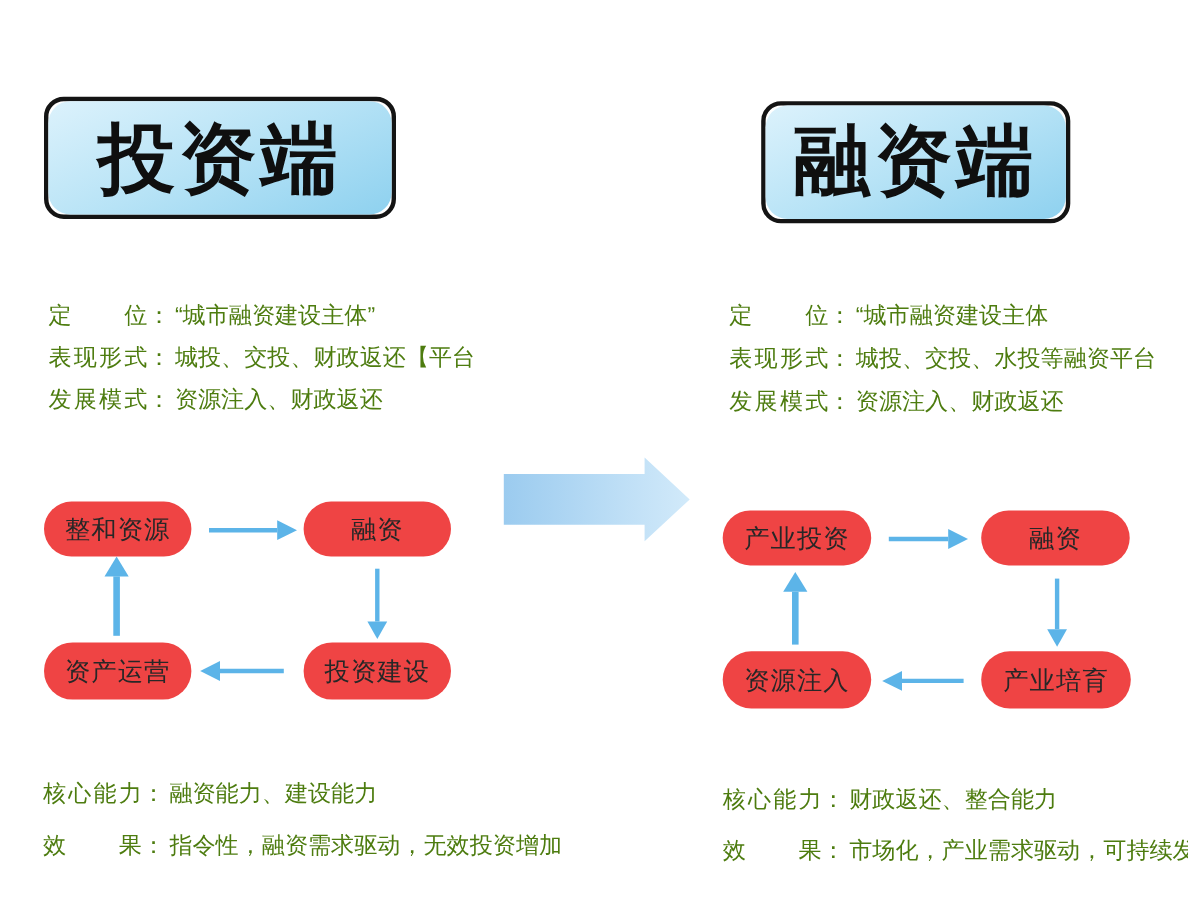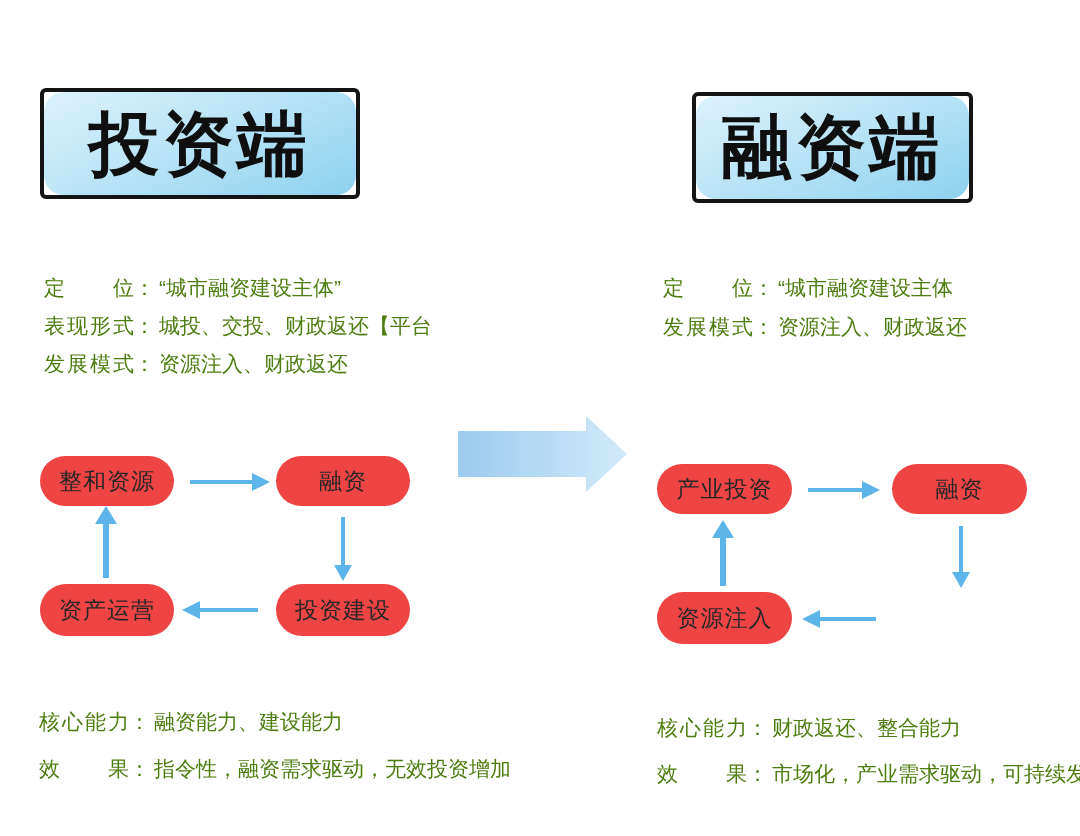--- a/index.html
+++ b/index.html
@@ -15,21 +15,21 @@
 
   
   svg.overlay { position: absolute; left: 0; top: 0; width: 1080px; height: 836px; }
 
   
   .title-box {
     position: absolute;
     box-sizing: border-box;
     background: #ffffff;
     border: 4px solid #141414;
-    border-radius: 6px;
+    border-radius: 18px;
     padding: 0;
   }
   .title-box .title-inner {
     width: 100%; height: 100%;
     border-radius: 20px;
     background: linear-gradient(155deg, #dcf2fc 0%, #b7e3f6 50%, #8ed1ef 100%);
     display: flex; align-items: center; justify-content: center;
   }
   .title-text {
     font-size: 70px;
@@ -155,31 +155,35 @@
     <div class="line">
       <span class="lbl">发展模式</span><span class="sep">：</span><span class="txt">资源注入、财政返还</span>
     </div>
   </div>
 
   <div class="textblock info-right">
     <div class="line">
       <span class="lbl">定位</span><span class="sep">：</span><span class="txt">“城市融资建设主体</span>
     </div>
     <div class="line">
+      <span class="lbl">表现形式</span><span class="sep">：</span><span class="txt">城投、交投、水投等融资平台</span>
+    </div>
+    <div class="line">
       <span class="lbl">发展模式</span><span class="sep">：</span><span class="txt">资源注入、财政返还</span>
     </div>
   </div>
 
   <div class="node node-a">整和资源</div>
   <div class="node node-b">融资</div>
   <div class="node node-c">投资建设</div>
   <div class="node node-d">资产运营</div>
 
   <div class="node node-e">产业投资</div>
   <div class="node node-f">融资</div>
+  <div class="node node-g">产业培育</div>
   <div class="node node-h">资源注入</div>
 
   <div class="textblock footer-left">
     <div class="line">
       <span class="lbl">核心能力</span><span class="sep">：</span><span class="txt">融资能力、建设能力</span>
     </div>
     <div class="line">
       <span class="lbl">效果</span><span class="sep">：</span><span class="txt">指令性，融资需求驱动，无效投资增加</span>
     </div>
   </div>

